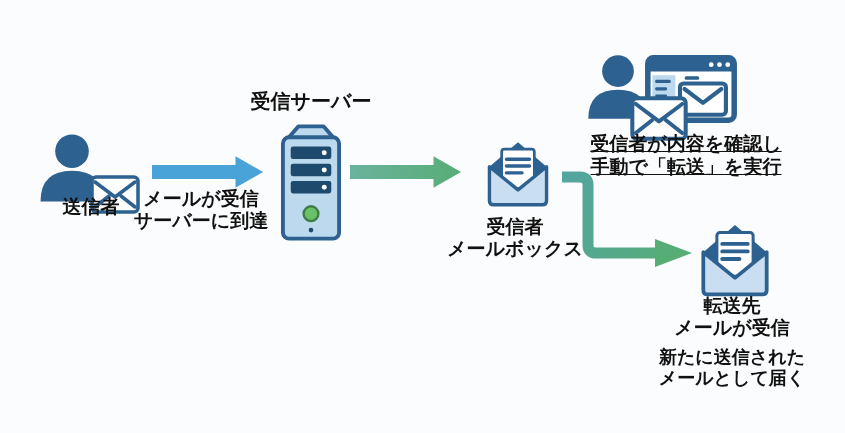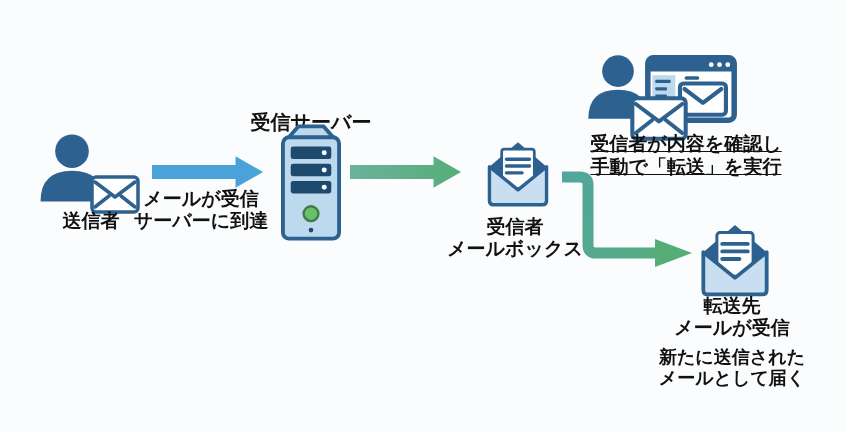--- a/index.html
+++ b/index.html
@@ -10,24 +10,24 @@
     overflow:hidden;
   }
   .abs{position:absolute;}
   .lbl{
     position:absolute; font-weight:bold; color:var(--text,#111);
     text-align:center; white-space:pre-line; line-height:22px; font-size:19px;
   }
   
   .sender-person{left:37px; top:121px; width:70px; height:94px;}
   .sender-envelope{left:90px; top:174px; width:50px; height:41px;}
-  .sender-label{left:38px; top:210px; width:106px;font-family:Liberation Serif, serif;}
+  .sender-label{left:38px; top:196px; width:106px;font-family:Liberation Serif, serif;}
   .arrow1{left:152px; top:154px; width:113px; height:36px;}
   .arrow1-label{left:125px; top:188px; width:152px;}
-  .server-label{left:231px; top:111px; width:160px; font-size:20px;}
+  .server-label{left:231px; top:90px; width:160px; font-size:20px;}
   .server-icon{left:272px; top:120px; width:78px; height:125px;}
   .arrow2{left:350px; top:154px; width:113px; height:36px;}
   .arrow2-label{left:345px; top:191px; width:120px;}
   .mailbox-icon{left:484px; top:134px; width:68px; height:75px;}
   .mailbox-label{left:440px; top:216px; width:150px;}
   .tr-window{left:645px; top:55px; width:92px; height:68px;}
   .tr-person{left:585px; top:41px; width:66px; height:92px;}
   .tr-envelope{left:630px; top:95px; width:58px; height:47px;}
   .tr-caption{left:568px; top:132px; width:236px; line-height:23px;text-decoration:underline;}
   .elbow{left:552px; top:162px; width:150px; height:120px;}

